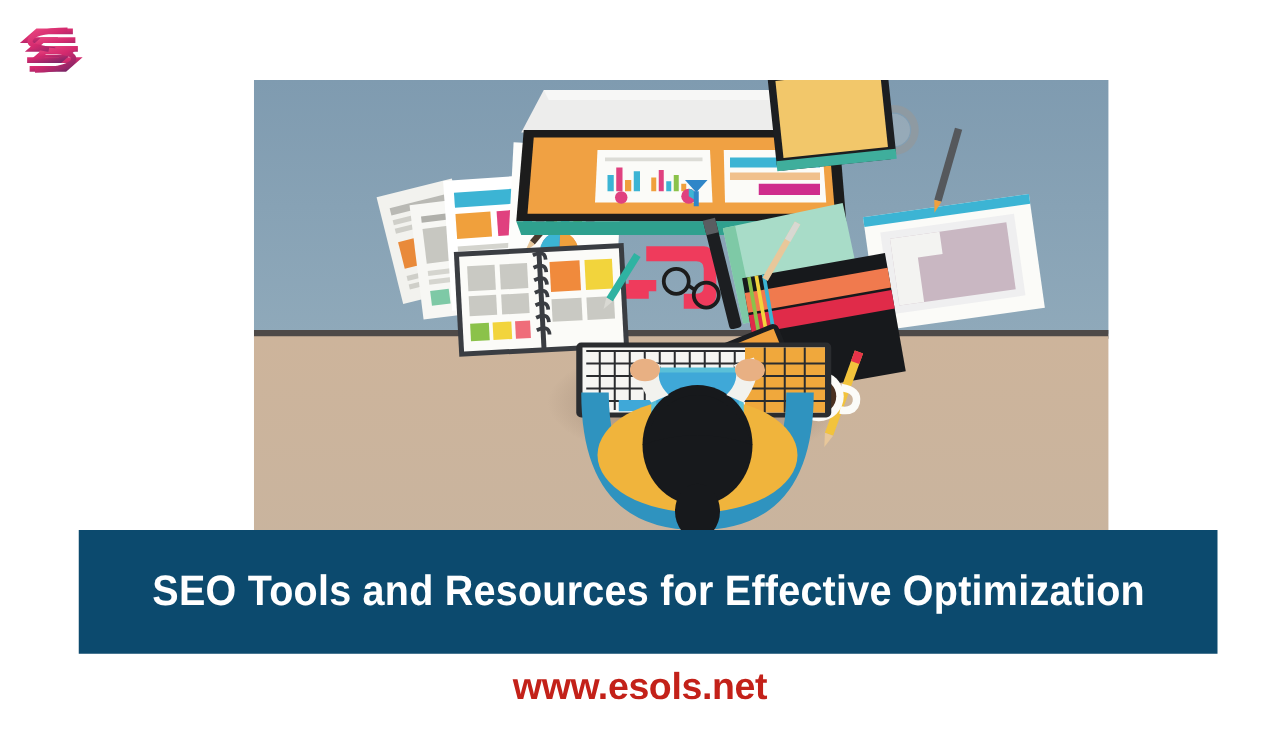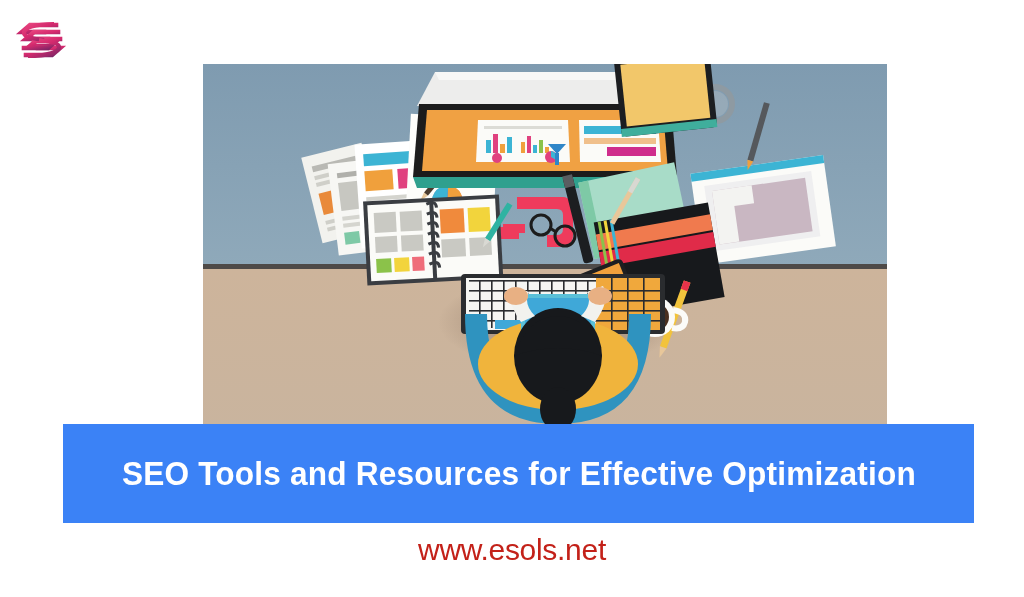--- a/index.html
+++ b/index.html
@@ -36,41 +36,41 @@
     position:absolute; left:203px; top:64px;
     width:684px; height:367px;
     overflow:hidden;
   }
   .ill-svg { display:block; width:100%; height:100%; }
 
   
   #title-banner {
     position:absolute; left:63px; top:424px;
     width:911px; height:99px;
-    background:#3b82f6;
+    background:#0c4a6e;
     display:flex; align-items:center; justify-content:center;
   }
   #title-text {
     color:#ffffff;
     font-size:34px;
     font-weight:700;
     font-family:"Liberation Sans Narrow","Liberation Sans", sans-serif;
     transform:scaleX(0.93);
     white-space:nowrap;
     letter-spacing:0.2px;
     text-align:center;
   }
 
   
   #site-url {
     position:absolute; left:0; top:533px; width:1024px;
     text-align:center;
     color:#c32119;
     font-size:30px;
-    font-weight:400;
+    font-weight:700;
     font-family:"Liberation Sans", sans-serif;
     letter-spacing:-0.3px;
   }
 </style>
 </head>
 <body>
 
 <div id="logo-area">
   <svg id="logo-mark" viewBox="0 0 54 56">
     <defs>

